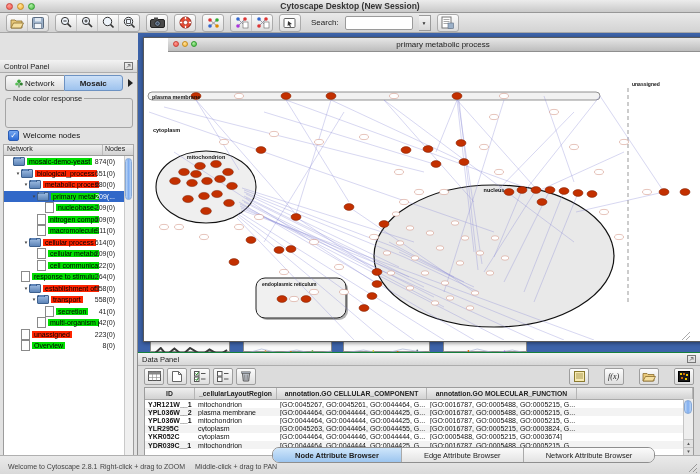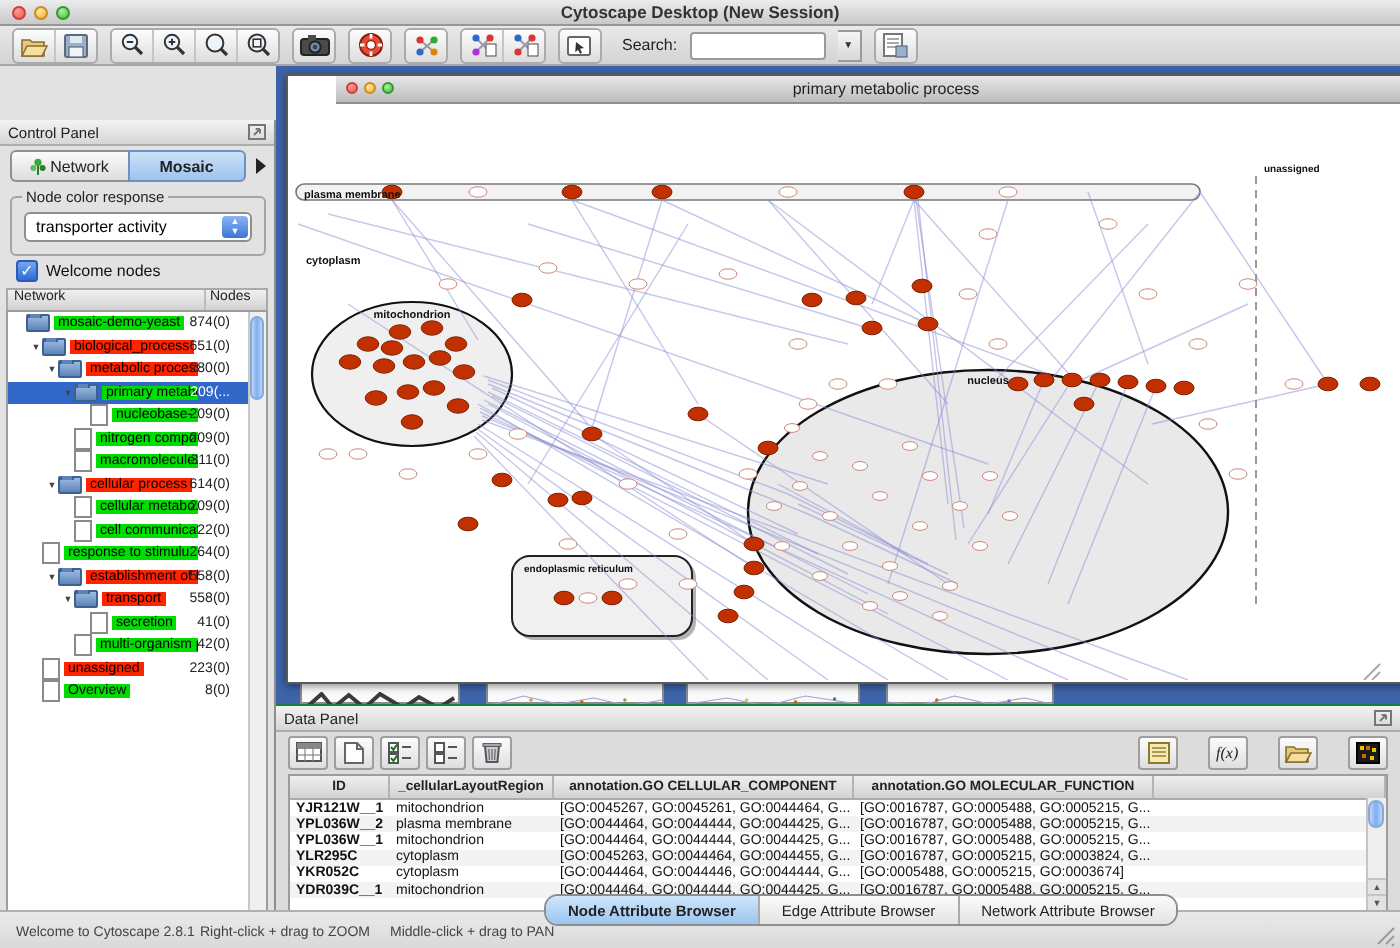--- a/index.html
+++ b/index.html
@@ -93,21 +93,21 @@
   .dt-row:nth-child(even){background:#f3f3f3;}
   .dt-row div{overflow:hidden;padding-left:3px;box-sizing:border-box;}
   .dt-row .c0{font-weight:bold;}
   .dt-sb{position:absolute;right:0;top:11px;bottom:0;width:9px;background:#eee;border-left:1px solid #c5c5c5;}
   .dt-sb .thumb{position:absolute;top:1px;left:0;width:8px;height:14px;border-radius:4px;
     background:linear-gradient(90deg,#bcd6f6,#7fadf0,#bcd6f6);border:1px solid #86a9d8;box-sizing:border-box;}
   .dt-sb .arr{position:absolute;left:0;right:0;height:8px;font-size:4.5px;color:#555;text-align:center;line-height:8px;background:#e2e2e2;border-top:1px solid #c5c5c5;}
   
   .btabs{position:absolute;left:272px;top:447px;height:14px;display:flex;border:1px solid #8e8e8e;border-radius:7px;
     overflow:hidden;background:#f2f2f2;z-index:5;}
-  .btab{padding:0 11px;font-size:7.5px;color:#222;display:flex;align-items:center;border-right:1px solid #aaa;background:linear-gradient(#fbfbfb,#e3e3e3);}
+  .btab{padding:0 22px;font-size:7.5px;color:#222;display:flex;align-items:center;border-right:1px solid #aaa;background:linear-gradient(#fbfbfb,#e3e3e3);}
   .btab:last-child{border-right:none;}
   .btab.sel{background:linear-gradient(#cfe6fb,#9cc5ef);font-weight:bold;}
   .statusbar{position:absolute;left:0;top:455px;width:700px;height:19px;background:linear-gradient(#eaeaea,#d8d8d8);border-top:1px solid #b0b0b0;}
   .statusbar span{position:absolute;top:7px;font-size:7px;color:#444;}
   .st0{left:8px;}.st1{left:100px;}.st2{left:195px;}
   .grip{position:absolute;right:2px;bottom:2px;width:10px;height:10px;}
 </style>
 </head>
 <body>
 
@@ -265,27 +265,20 @@
           </svg>
         <span>Network</span>
       </span>
       <span class="cp-tab sel">
         <span>Mosaic</span>
       </span>
       <span class="cp-arrow"></span>
     </div>
     <div class="groupbox">
       <span class="gb-legend">Node color response</span>
-      <div class="dropdown">
-        <span>transporter activity</span>
-        <span class="dd-step">
-            <span>▲</span>
-            <span>▼</span>
-          </span>
-      </div>
     </div>
     <div class="chk-row">
       <span class="chk">✓</span>
       <span class="chk-label">Welcome nodes</span>
     </div>
     <div class="tree-head">
       <span class="th-net">Network</span>
       <span class="th-nodes">Nodes</span>
     </div>
     <div class="tree">

